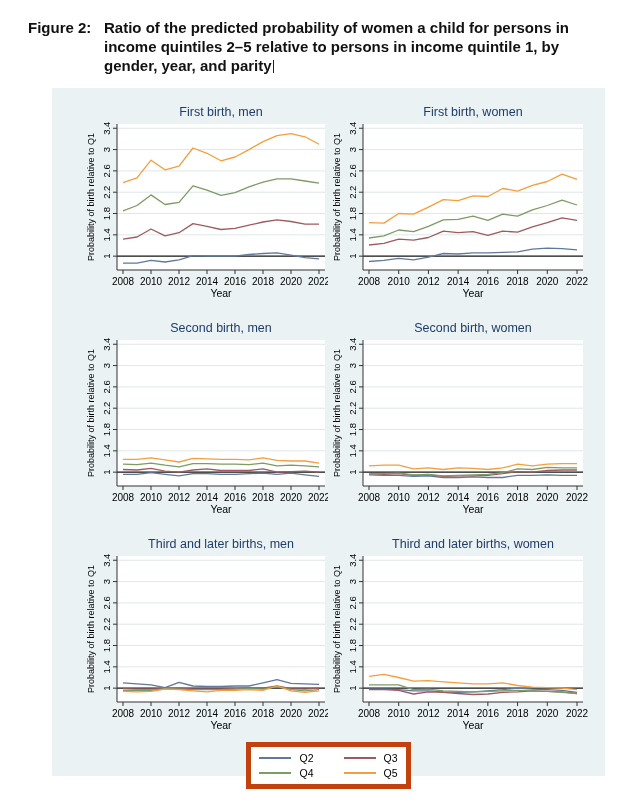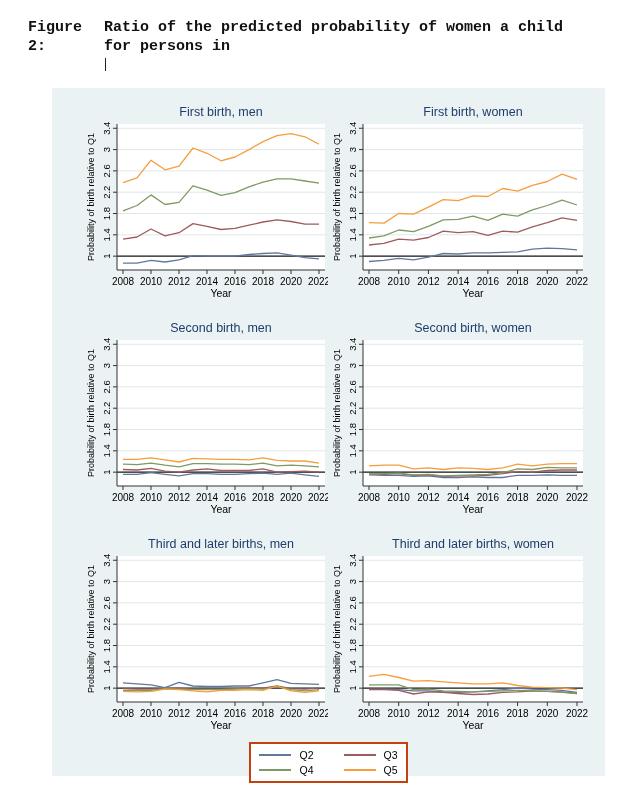--- a/index.html
+++ b/index.html
@@ -1,44 +1,45 @@
 <!DOCTYPE html>
 <html><head>
 <meta charset="utf-8">
 <style>
   html,body{margin:0;padding:0;background:#ffffff;}
   body{width:640px;height:802px;position:relative;font-family:"Liberation Sans",sans-serif;}
-  .caption{display:flex;margin:18px 0 0 28px;font-family:Liberation Mono, monospace;font-weight:bold;font-size:15px;line-height:19px;color:#111;}
+  .caption{display:flex;margin:18px 0 0 28px;font-family:Liberation Sans, sans-serif;font-weight:bold;font-size:15px;line-height:19px;color:#111;}
   .cap-label{width:76px;flex:none;}
   .cap-text{width:480px;}
   .cap-line{display:block;}
   .cursor{display:inline-block;width:1px;height:13px;background:#222;margin-left:1px;vertical-align:-2px;}
   .figure{margin:13px 0 0 52px;width:553px;height:688px;background:#eaf2f3;box-sizing:border-box;padding-top:4px;}
   .panels{display:grid;grid-template-columns:277px 276px;}
   .panel{height:216px;box-sizing:border-box;padding-top:8px;}
   svg{display:block;}
   svg text{font-family:"Liberation Sans",sans-serif;fill:#000;}
   .ptitle{font-size:12.5px;fill:#1f3c6d;}
   .ytick{font-size:9.5px;}
   .xtick{font-size:10px;}
   .ylab{font-size:9px;}
   .xlab{font-size:10.5px;}
-  .legend{width:fit-content;margin:2px auto 0;background:#ffffff;border:2px solid #c2410c;display:grid;grid-template-columns:auto auto;column-gap:30px;row-gap:3px;padding:5px 8px;}
+  .legend{width:fit-content;margin:2px auto 0;background:#ffffff;border:5px solid #c2410c;display:grid;grid-template-columns:auto auto;column-gap:30px;row-gap:3px;padding:5px 8px;}
   .legend-item{display:flex;align-items:center;gap:8px;}
   .swatch{display:inline-block;width:32px;height:2px;}
   .legend-label{font-size:10.5px;color:#000;}
 </style>
 </head>
 <body>
 
 <div class="caption">
   <div class="cap-label">Figure 2:</div>
   <div class="cap-text">
     <span class="cap-line">Ratio of the predicted probability of women a child for persons in</span>
-    <span class="cap-line"><span class="cursor"></span></span>
+    <span class="cap-line">income quintiles 2–5 relative to persons in income quintile 1, by</span>
+    <span class="cap-line"><span>gender, year, and parity</span><span class="cursor"></span></span>
   </div>
 </div>
 
 <div class="figure">
   <div class="panels" id="panels">
       <div class="panel">
         <svg width="276" height="204" viewBox="0 0 276 204">
           <rect x="65" y="24" width="208" height="146" fill="#ffffff"></rect>
           <line x1="65" x2="273" y1="156.14598540145985" y2="156.14598540145985" stroke="#dfe7e8" stroke-width="1"></line>
           <line x1="65" x2="273" y1="134.83211678832117" y2="134.83211678832117" stroke="#dfe7e8" stroke-width="1"></line>

